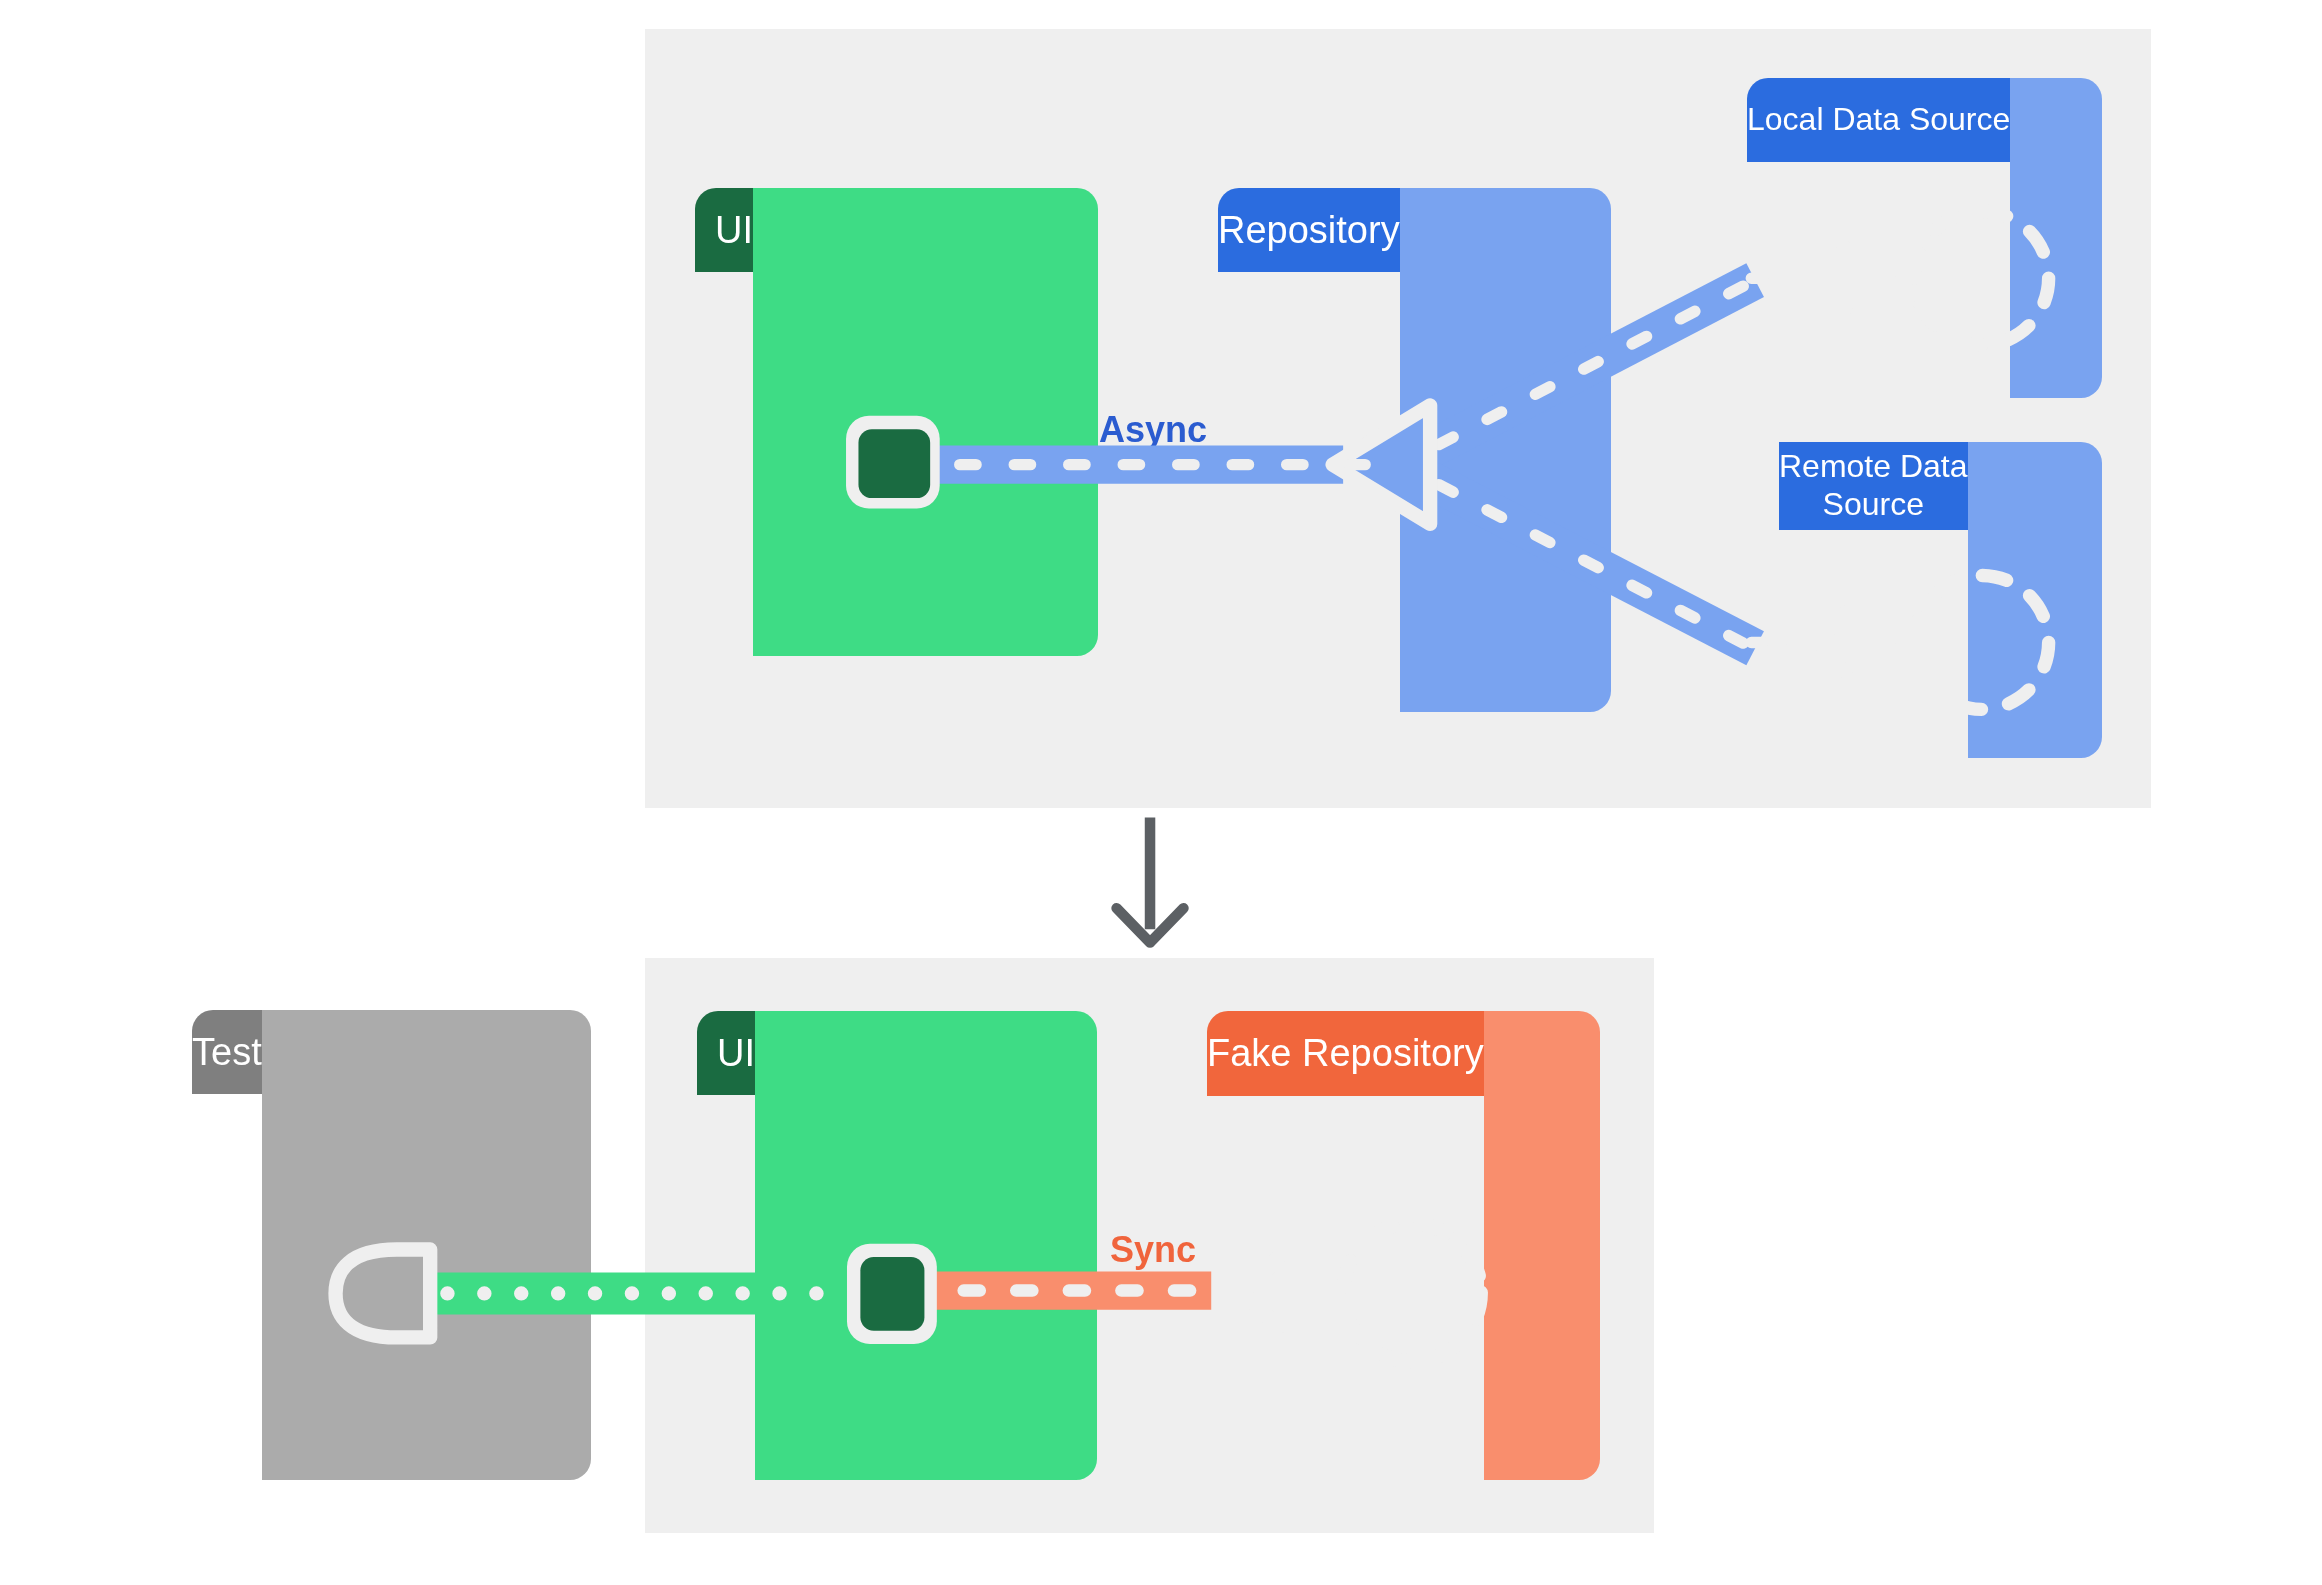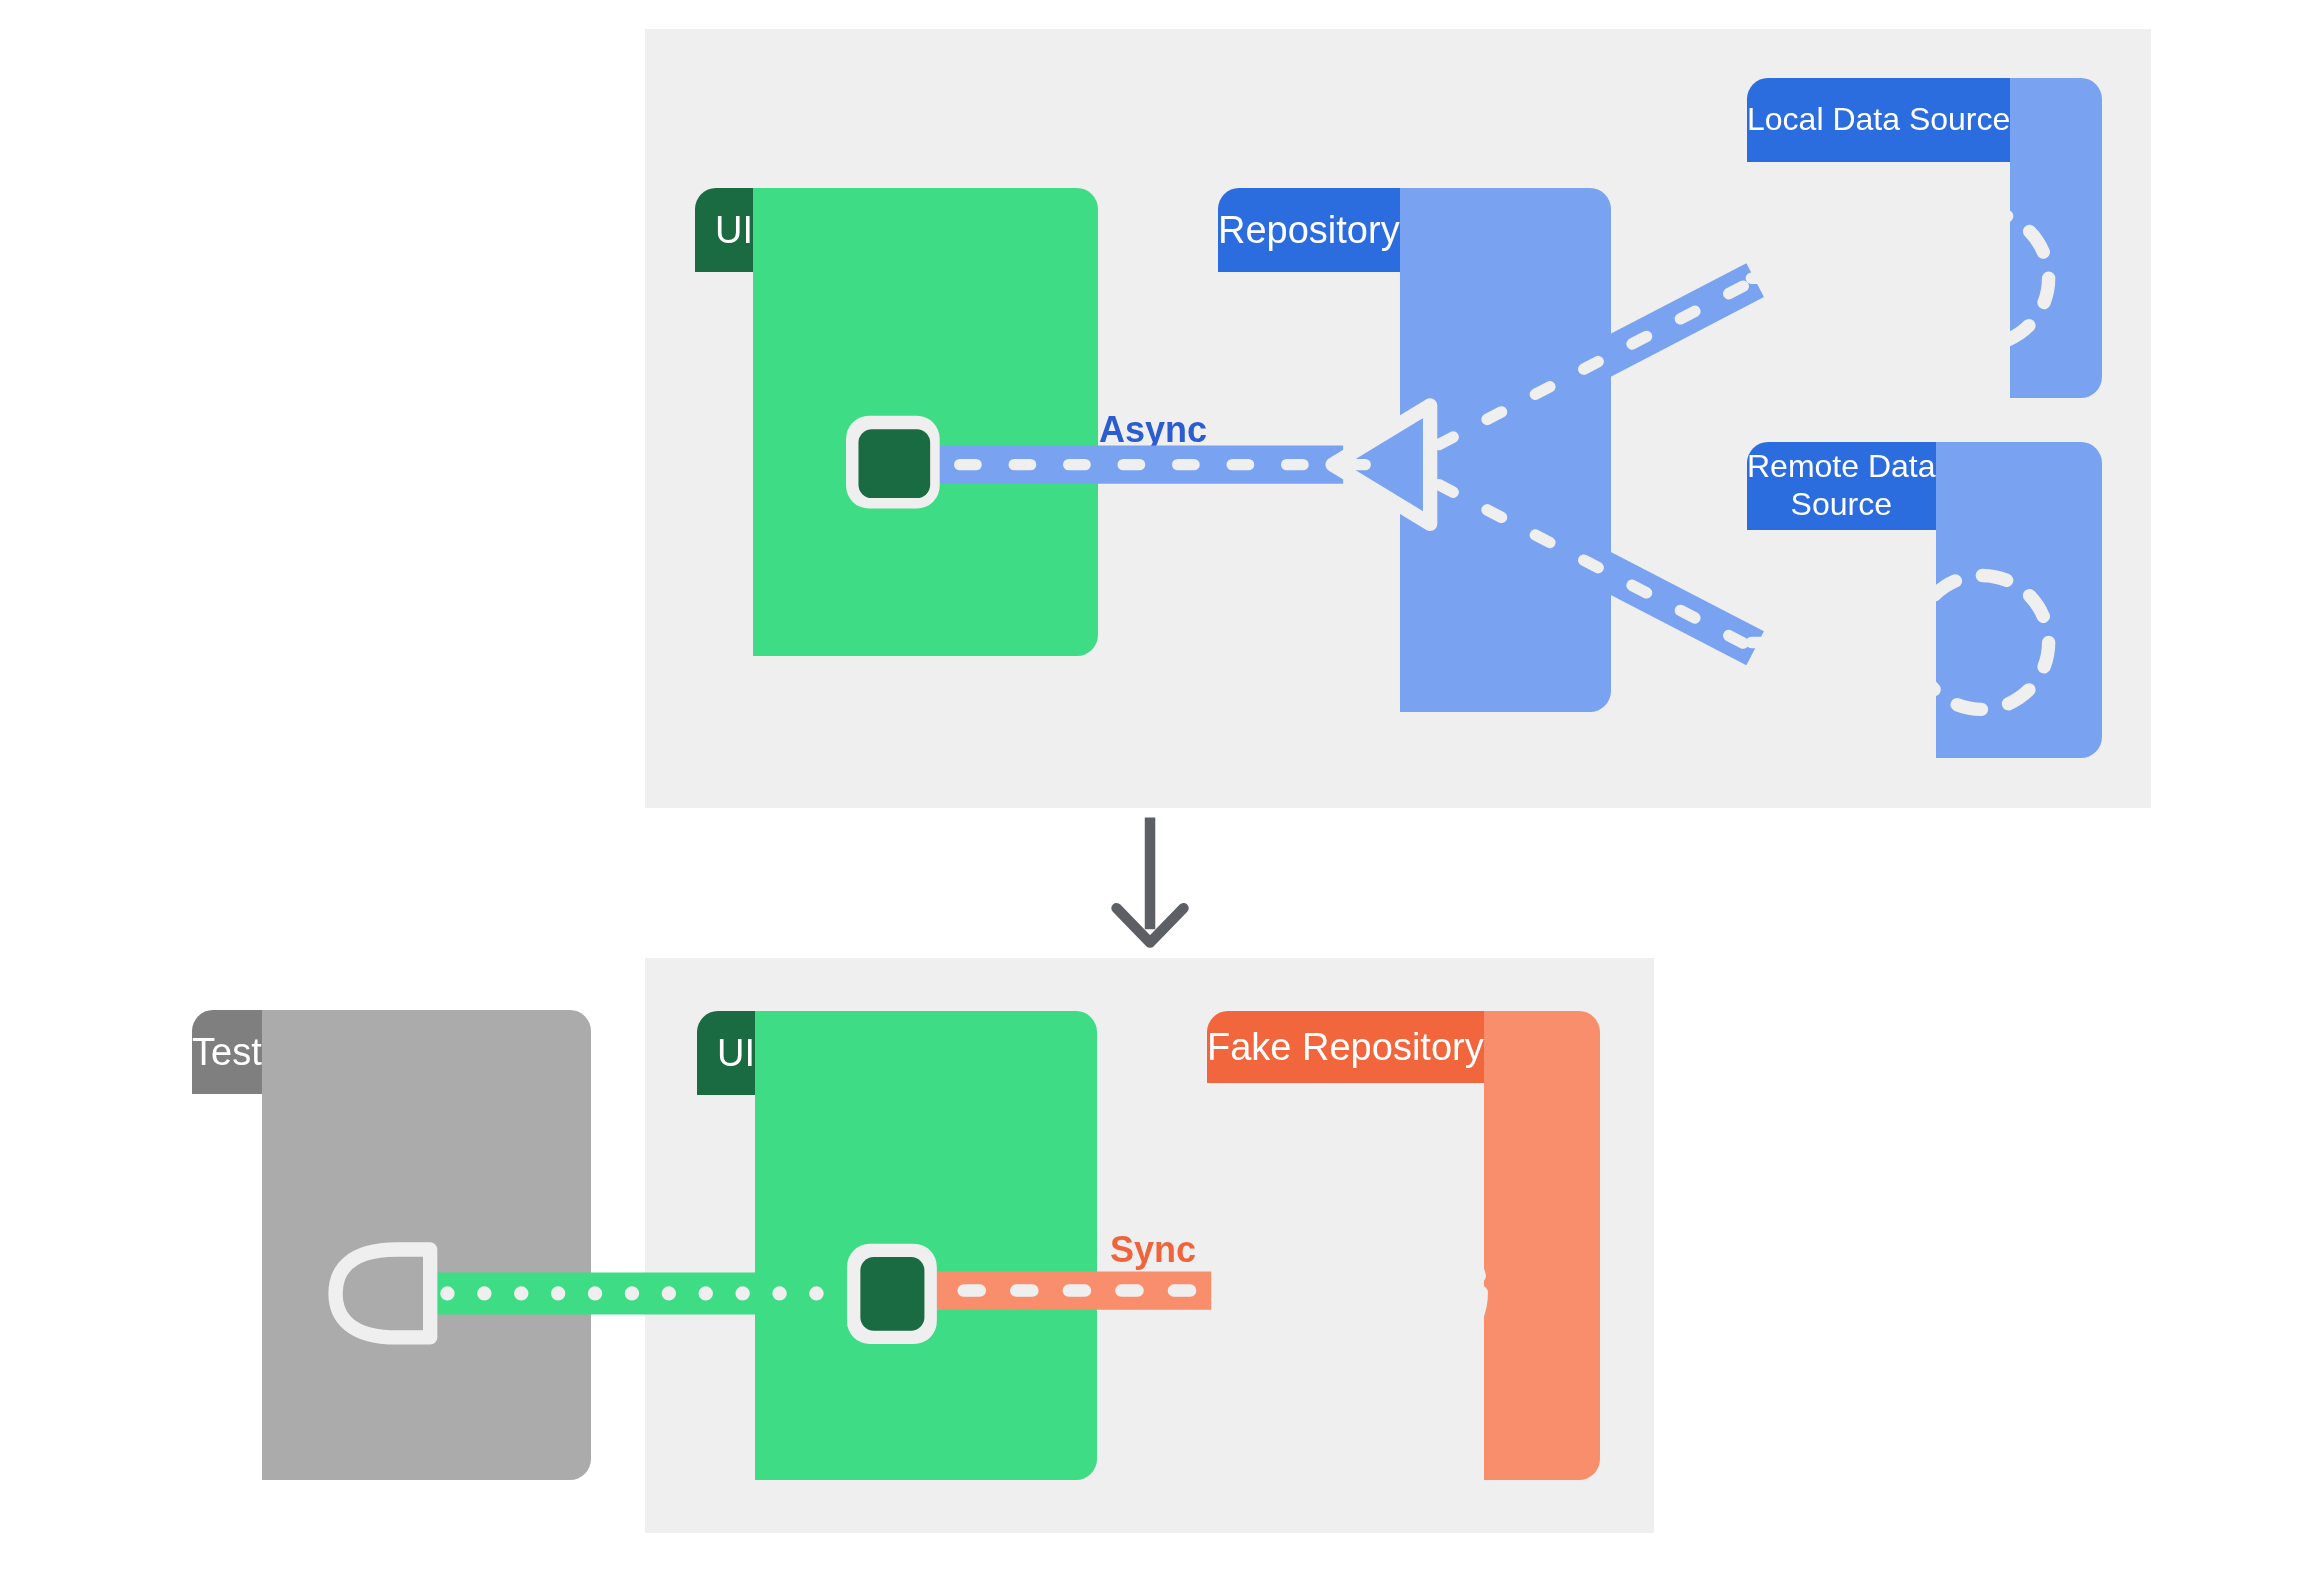--- a/index.html
+++ b/index.html
@@ -68,37 +68,37 @@
     <div class="box-header h-blue" style="height:84px;">Repository</div>
     <div class="box-body b-blue"></div>
   </div>
 
   <div class="box" style="left:1747px;top:78px;width:355px;height:320px;">
     <div class="box-header h-blue ds-header" style="height:84px;">Local Data Source</div>
     <div class="box-body b-blue"></div>
   </div>
 
   <div class="box" style="left:1747px;top:442px;width:355px;height:316px;">
-    <div class="box-header h-blue ds-header" style="height:88px;">Remote Data
+    <div class="box-header h-blue ds-header" style="height:88px;margin-left:32px;">Remote Data
 Source</div>
     <div class="box-body b-blue"></div>
   </div>
 
   <div class="box" style="left:192px;top:1010px;width:399px;height:470px;">
     <div class="box-header h-gray" style="height:84px;">Test</div>
     <div class="box-body b-gray"></div>
   </div>
 
   <div class="box" style="left:697px;top:1011px;width:400px;height:469px;">
     <div class="box-header h-green" style="height:84px;">UI</div>
     <div class="box-body b-green"></div>
   </div>
 
   <div class="box" style="left:1207px;top:1011px;width:393px;height:469px;">
-    <div class="box-header h-orange" style="height:72px;">Fake Repository</div>
+    <div class="box-header h-orange" style="height:85px;">Fake Repository</div>
     <div class="box-body b-orange"></div>
   </div>
 
   <div class="flow-label async" style="left:1153px;top:409px;">Async</div>
   <div class="flow-label sync" style="left:1153px;top:1229px;">Sync</div>
 
   <svg class="overlay" width="2323" height="1586" viewBox="0 0 2430 1659">
 
     <line x1="955" y1="486" x2="1405" y2="486" stroke-width="40" style="stroke:var(--blue-body)"></line>
     <line x1="1004" y1="486" x2="1392" y2="486" stroke-width="12" stroke-linecap="round" stroke-dasharray="17 40" style="stroke:var(--connector-white)"></line>

